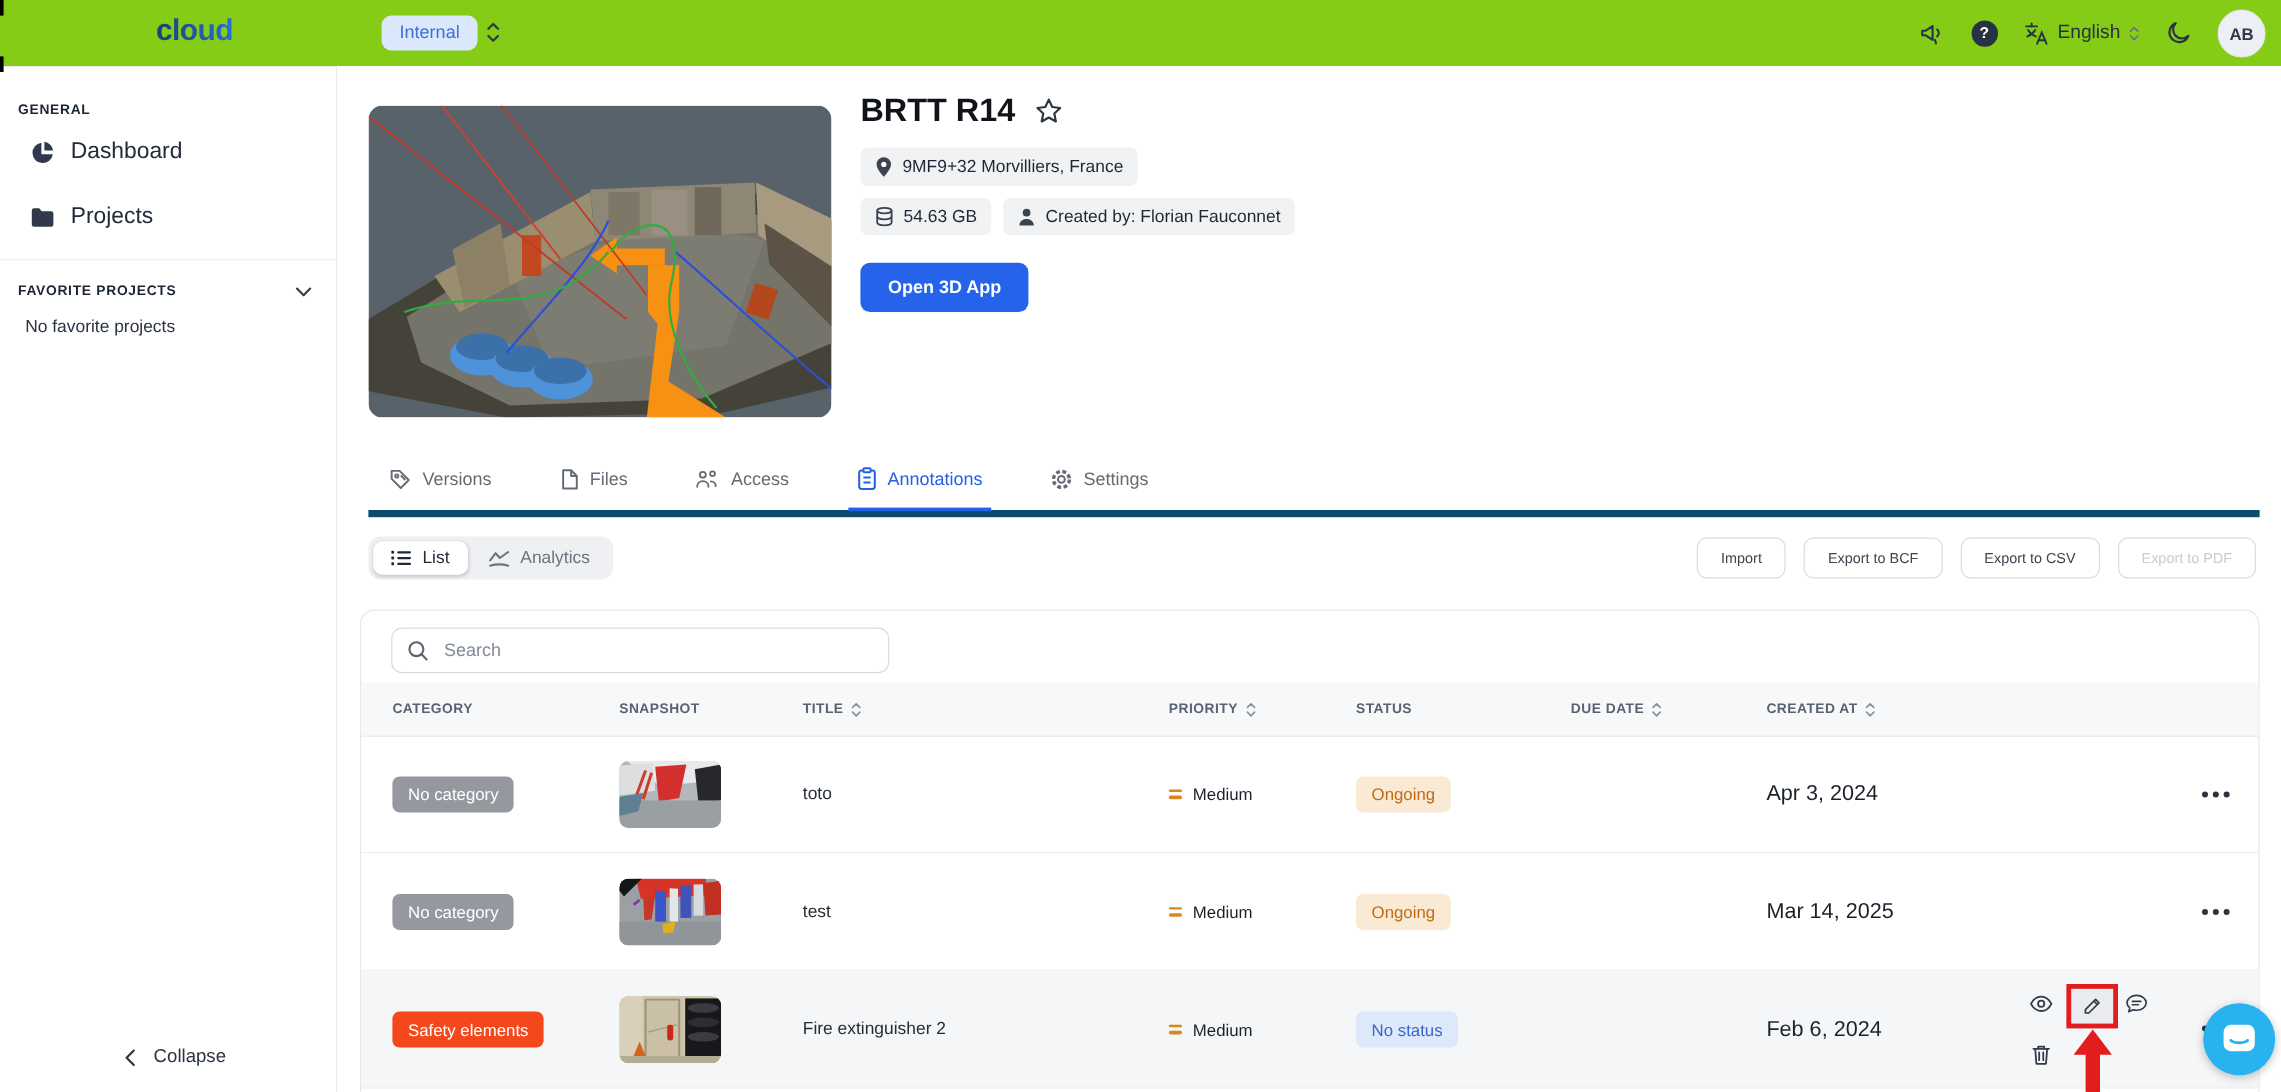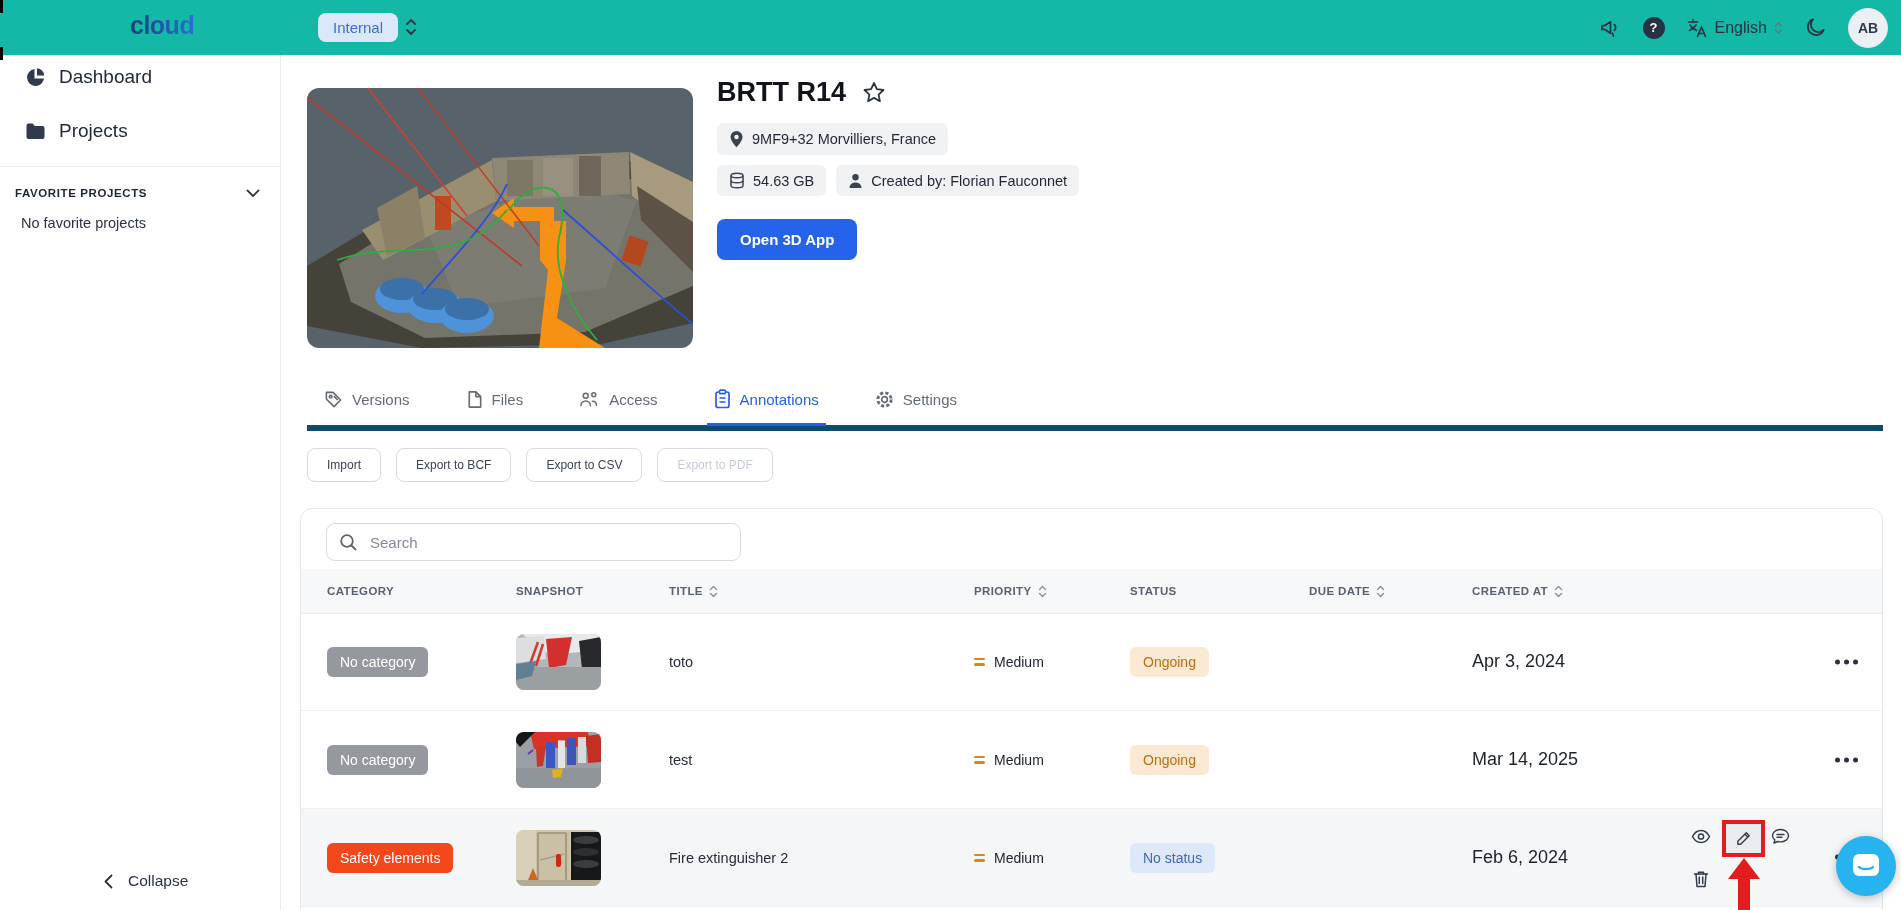--- a/index.html
+++ b/index.html
@@ -1,19 +1,19 @@
 <!DOCTYPE html>
 <html><head>
 <meta charset="utf-8">
 <style>
   html,body{margin:0;padding:0;width:1901px;height:910px;overflow:hidden;background:#fff;
     font-family:"Liberation Sans",sans-serif;-webkit-font-smoothing:antialiased;color:#1f2530;}
   svg{display:block;}
   
-  .topbar{position:absolute;top:0;left:0;width:1901px;height:55px;background:#14b8a6;z-index:5;}
+  .topbar{position:absolute;top:0;left:0;width:1901px;height:55px;background:#84cc16;z-index:5;}
   .logo{position:absolute;left:130px;top:11px;font-size:25px;font-weight:700;letter-spacing:-.5px;
     background:linear-gradient(90deg,#173f7a,#2a6fd4);-webkit-background-clip:text;background-clip:text;color:transparent;}
   .ws-pill{position:absolute;left:318px;top:13px;background:#dbe7fb;color:#3f6ed6;font-size:15px;
     padding:6px 15px;border-radius:8px;cursor:pointer;}
   .ws-chevrons{position:absolute;left:404px;top:17px;cursor:pointer;}
   .top-right{position:absolute;right:13px;top:0;height:55px;display:flex;align-items:center;gap:21px;}
   .icon-btn{cursor:pointer;display:flex;align-items:center;}
   .help-circle{width:22px;height:22px;border-radius:50%;background:#273242;color:#fff;font-size:13px;
     font-weight:700;display:flex;align-items:center;justify-content:center;cursor:pointer;}
   .lang{display:flex;align-items:center;gap:7px;cursor:pointer;}
@@ -147,20 +147,21 @@
     <div class="icon-btn">
       <svg width="23" height="23" viewBox="0 0 24 24" fill="none" stroke="#273242" stroke-width="1.9" stroke-linecap="round" stroke-linejoin="round">
         <path d="M20.5 14.5A8.5 8.5 0 1 1 9.5 3.5a7 7 0 0 0 11 11z"></path>
       </svg>
     </div>
     <div class="avatar">AB</div>
   </div>
 </div>
 
 <div class="sidebar">
+  <div class="side-label" style="padding:30px 0 8px 15px;">GENERAL</div>
   <div class="side-item">
     <span>
       <svg width="21" height="21" viewBox="0 0 21 21">
         <path d="M9.5 2A8.5 8.5 0 1 0 19 11.5h-9.5z" fill="#303a4c"></path>
         <path d="M12 1.2a8.5 8.5 0 0 1 7.3 7.3H12z" fill="#303a4c"></path>
       </svg>
     </span>
     <span>Dashboard</span>
   </div>
   <div class="side-item" style="margin-top:12px;">
@@ -295,20 +296,42 @@
     <div class="tab">
       <svg width="19" height="19" viewBox="0 0 20 20" fill="none">
         <circle cx="10" cy="10" r="7" stroke="#646b75" stroke-width="3" stroke-dasharray="3.4 2.2"></circle>
         <circle cx="10" cy="10" r="3" stroke="#646b75" stroke-width="1.7"></circle>
       </svg>
       <span>Settings</span>
     </div>
   </div>
 
   <div class="toolbar">
+    <div class="segmented">
+      <div class="seg-btn active">
+        <svg width="17" height="14" viewBox="0 0 17 14">
+          <g fill="#1f2937">
+            <rect x="0" y="1" width="2.4" height="2.4" rx=".6"></rect>
+              <rect x="0" y="5.8" width="2.4" height="2.4" rx=".6"></rect>
+              <rect x="0" y="10.6" width="2.4" height="2.4" rx=".6"></rect>
+            <rect x="5" y="1.4" width="11.5" height="1.8" rx=".9"></rect>
+              <rect x="5" y="6.2" width="11.5" height="1.8" rx=".9"></rect>
+              <rect x="5" y="11" width="11.5" height="1.8" rx=".9"></rect>
+          </g>
+        </svg>
+        <span>List</span>
+      </div>
+      <div class="seg-btn">
+        <svg width="18" height="15" viewBox="0 0 18 15" fill="none" stroke="#6b7280" stroke-width="1.7" stroke-linecap="round" stroke-linejoin="round">
+          <path d="M1.5 9l4.5-6 3.5 4L16.5 2"></path>
+            <path d="M1.5 13.5c5-1.6 10-1.6 15 0"></path>
+        </svg>
+        <span>Analytics</span>
+      </div>
+    </div>
     <div class="tool-actions">
       <button class="ghost-btn">Import</button>
       <button class="ghost-btn">Export to BCF</button>
       <button class="ghost-btn">Export to CSV</button>
       <button class="ghost-btn disabled">Export to PDF</button>
     </div>
   </div>
 
   <div class="card">
     <div class="search-wrap">

